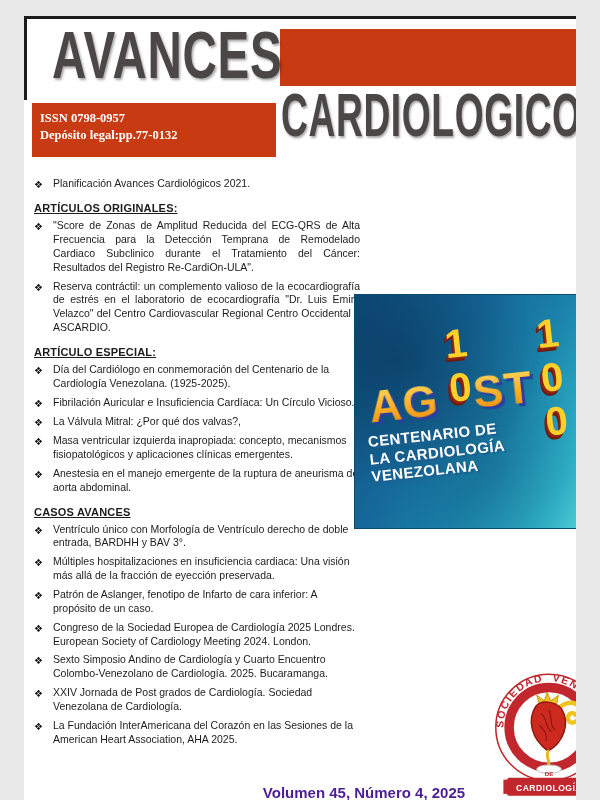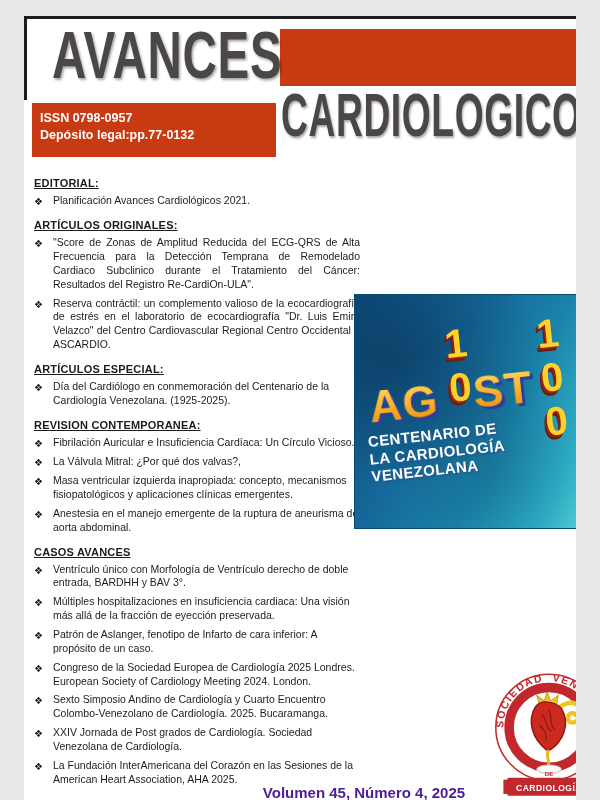--- a/index.html
+++ b/index.html
@@ -12,21 +12,21 @@
   .edge-top{position:absolute;left:0;top:0;width:600px;height:3px;background:#1c1c1c;}
   .edge-left{position:absolute;left:0;top:0;width:3px;height:84px;background:#1c1c1c;}
 
   
   .red-bar-top{position:absolute;left:256px;top:13px;width:344px;height:57px;background:#c73a12;}
   .avances{
     position:absolute;left:28px;top:6px;font-size:66px;font-weight:bold;color:#4b4747;
     transform:scaleX(0.72);transform-origin:left top;letter-spacing:1px;line-height:1;
     text-shadow:2px 2px 3px rgba(0,0,0,0.35);white-space:nowrap;
   }
-  .red-bar-left{position:absolute;left:8px;top:87px;width:244px;height:54px;background:#c73a12;box-sizing:border-box;padding:7px 0 0 8px;}
+  .red-bar-left{position:absolute;left:8px;top:87px;width:244px;height:54px;background:#c73a12;box-sizing:border-box;padding:7px 0 0 8px;font-family:Liberation Serif, serif;}
   .issn-line{color:#ffffff;font-weight:bold;font-size:12.5px;line-height:1.35;white-space:nowrap;}
   .cardiologicos{
     position:absolute;left:257px;top:68px;font-size:62px;font-weight:bold;color:#4b4747;
     transform:scaleX(0.60);transform-origin:left top;line-height:1;letter-spacing:1px;
     text-shadow:2px 2px 3px rgba(0,0,0,0.35);white-space:nowrap;
   }
   .subtitle{
     position:absolute;left:252px;top:141px;width:348px;text-align:center;
     color:#9e9e9e;font-size:13px;line-height:1.18;letter-spacing:0.4px;font-weight:bold;
   }
@@ -95,40 +95,38 @@
   <div class="avances">AVANCES</div>
 
   <div class="red-bar-left">
     <div class="issn-line">ISSN 0798-0957</div>
     <div class="issn-line">Depósito legal:pp.77-0132</div>
   </div>
   <div class="cardiologicos">CARDIOLOGICOS</div>
 
 
   <div class="toc">
-      <div class="toc-heading">EDITORIAL:</div>
       <div class="toc-item">
         <span class="bullet">❖</span>
         <span class="toc-text">Planificación Avances Cardiológicos 2021.</span>
       </div>
       <div class="toc-heading">ARTÍCULOS ORIGINALES:</div>
       <div class="toc-item justify">
         <span class="bullet">❖</span>
         <span class="toc-text">"Score de Zonas de Amplitud Reducida del ECG-QRS de Alta Frecuencia para la Detección Temprana de Remodelado Cardiaco Subclinico durante el Tratamiento del Cáncer: Resultados del Registro Re-CardiOn-ULA".</span>
       </div>
       <div class="toc-item justify">
         <span class="bullet">❖</span>
         <span class="toc-text">Reserva contráctil: un complemento valioso de la ecocardiografía de estrés en el laboratorio de ecocardiografía "Dr. Luis Emiro Velazco" del Centro Cardiovascular Regional Centro Occidental – ASCARDIO.</span>
       </div>
-      <div class="toc-heading">ARTÍCULOS ESPECIAL:</div>
+      <div class="toc-heading">ARTÍCULO ESPECIAL:</div>
       <div class="toc-item">
         <span class="bullet">❖</span>
         <span class="toc-text">Día del Cardiólogo en conmemoración del Centenario de la Cardiología Venezolana.  (1925-2025).</span>
       </div>
-      <div class="toc-heading">REVISION CONTEMPORANEA:</div>
       <div class="toc-item">
         <span class="bullet">❖</span>
         <span class="toc-text">Fibrilación Auricular e Insuficiencia Cardíaca: Un Círculo Vicioso.</span>
       </div>
       <div class="toc-item">
         <span class="bullet">❖</span>
         <span class="toc-text">La Válvula Mitral: ¿Por qué dos valvas?,</span>
       </div>
       <div class="toc-item">
         <span class="bullet">❖</span>

